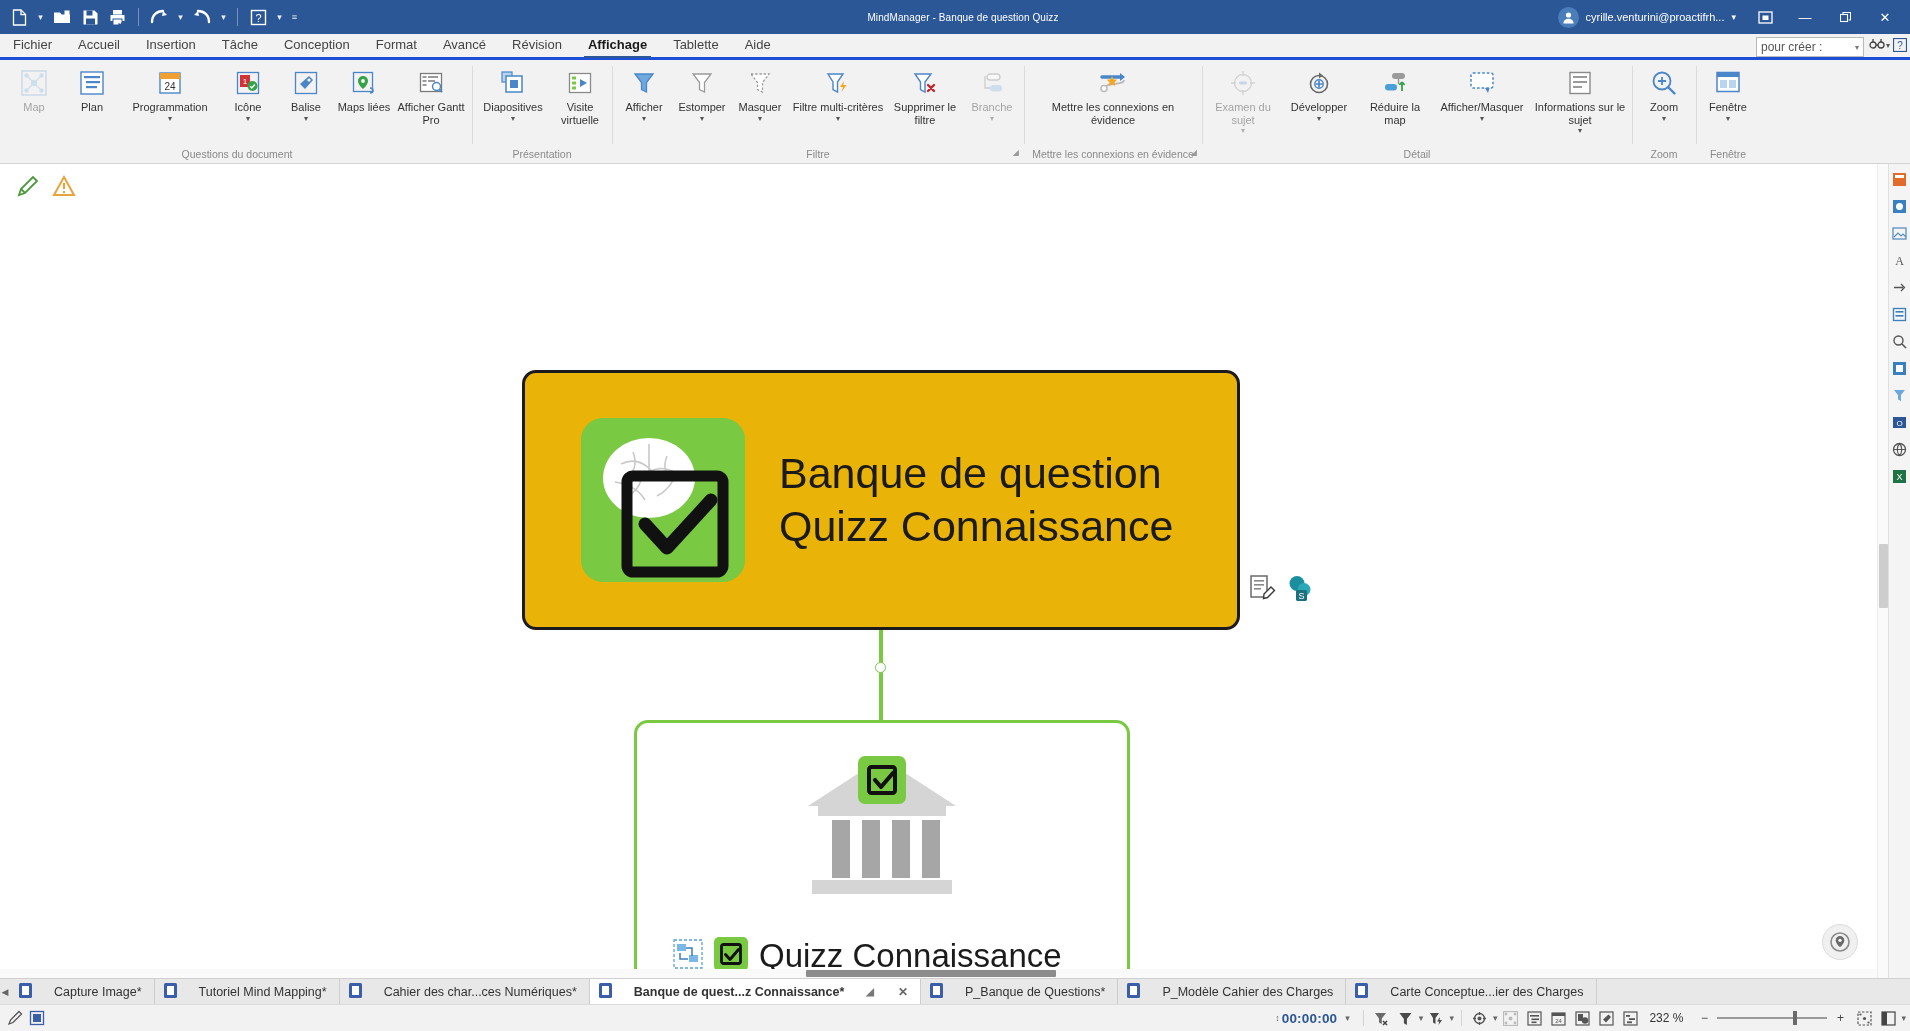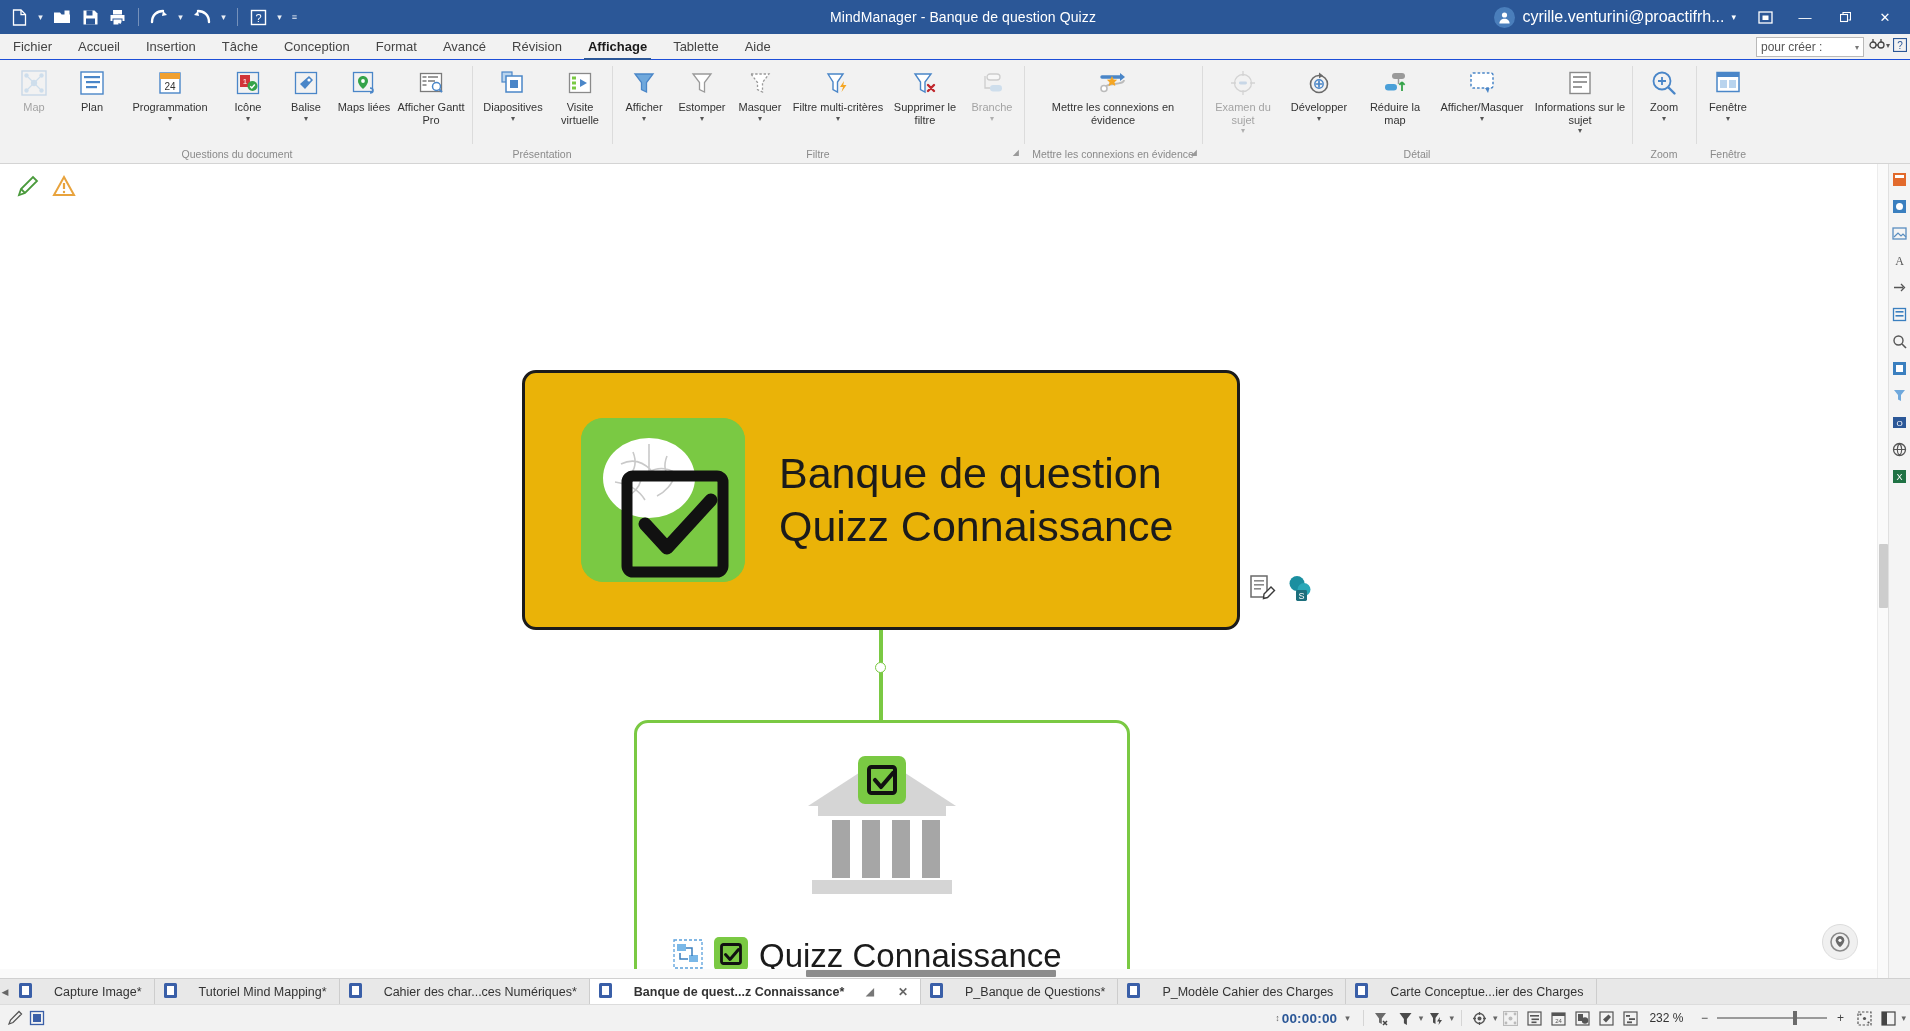--- a/index.html
+++ b/index.html
@@ -17,34 +17,34 @@
   .qat{ display:flex; align-items:center; gap:2px; }
   .qat-btn{
     width:26px;height:26px;display:flex;align-items:center;justify-content:center;
     cursor:pointer; border-radius:2px;
   }
   .qat-caret{ width:13px;height:26px;display:flex;align-items:center;justify-content:center;
     font-size:9px; cursor:pointer; opacity:.9;}
   .qat-sep{ width:1px;height:18px;background:rgba(255,255,255,.35); margin:0 5px; }
   .title-text{
     position:absolute; left:16px; right:0; text-align:center;
-    font-size:14px; pointer-events:none; letter-spacing:.1px;
+    font-size:10px; pointer-events:none; letter-spacing:.1px;
   }
   .tb-right{ margin-left:auto; display:flex; align-items:center; gap:2px; z-index:2;}
   .acct{ display:flex;align-items:center;gap:7px; padding:2px 8px; cursor:pointer; border-radius:2px;}
   .acct-av{ width:21px;height:21px;border-radius:50%; background:#4a7ebb; display:flex;
     align-items:center;justify-content:center;}
-  .acct-name{ font-size:16px; }
+  .acct-name{ font-size:11px; }
   .win-btn{ width:38px;height:30px;display:flex;align-items:center;justify-content:center;
     font-size:13px; cursor:pointer;}
 
   
   .tabstrip{
     height:26px; background:#f2f2f2; display:flex; align-items:flex-end;
-    border-bottom:1px solid #1d4ed8; position:relative;
+    border-bottom:3px solid #1d4ed8; position:relative;
   }
   .rtab{
     font-size:13px; color:#444; padding:3px 13px 5px; cursor:pointer; position:relative;
     white-space:nowrap;
   }
   .rtab.active{ font-weight:bold; color:#1a1a1a; }
   .rtab.active::after{
     content:""; position:absolute; left:9px; right:9px; bottom:-1px; height:2.5px;
     background:#2b5797;
   }

